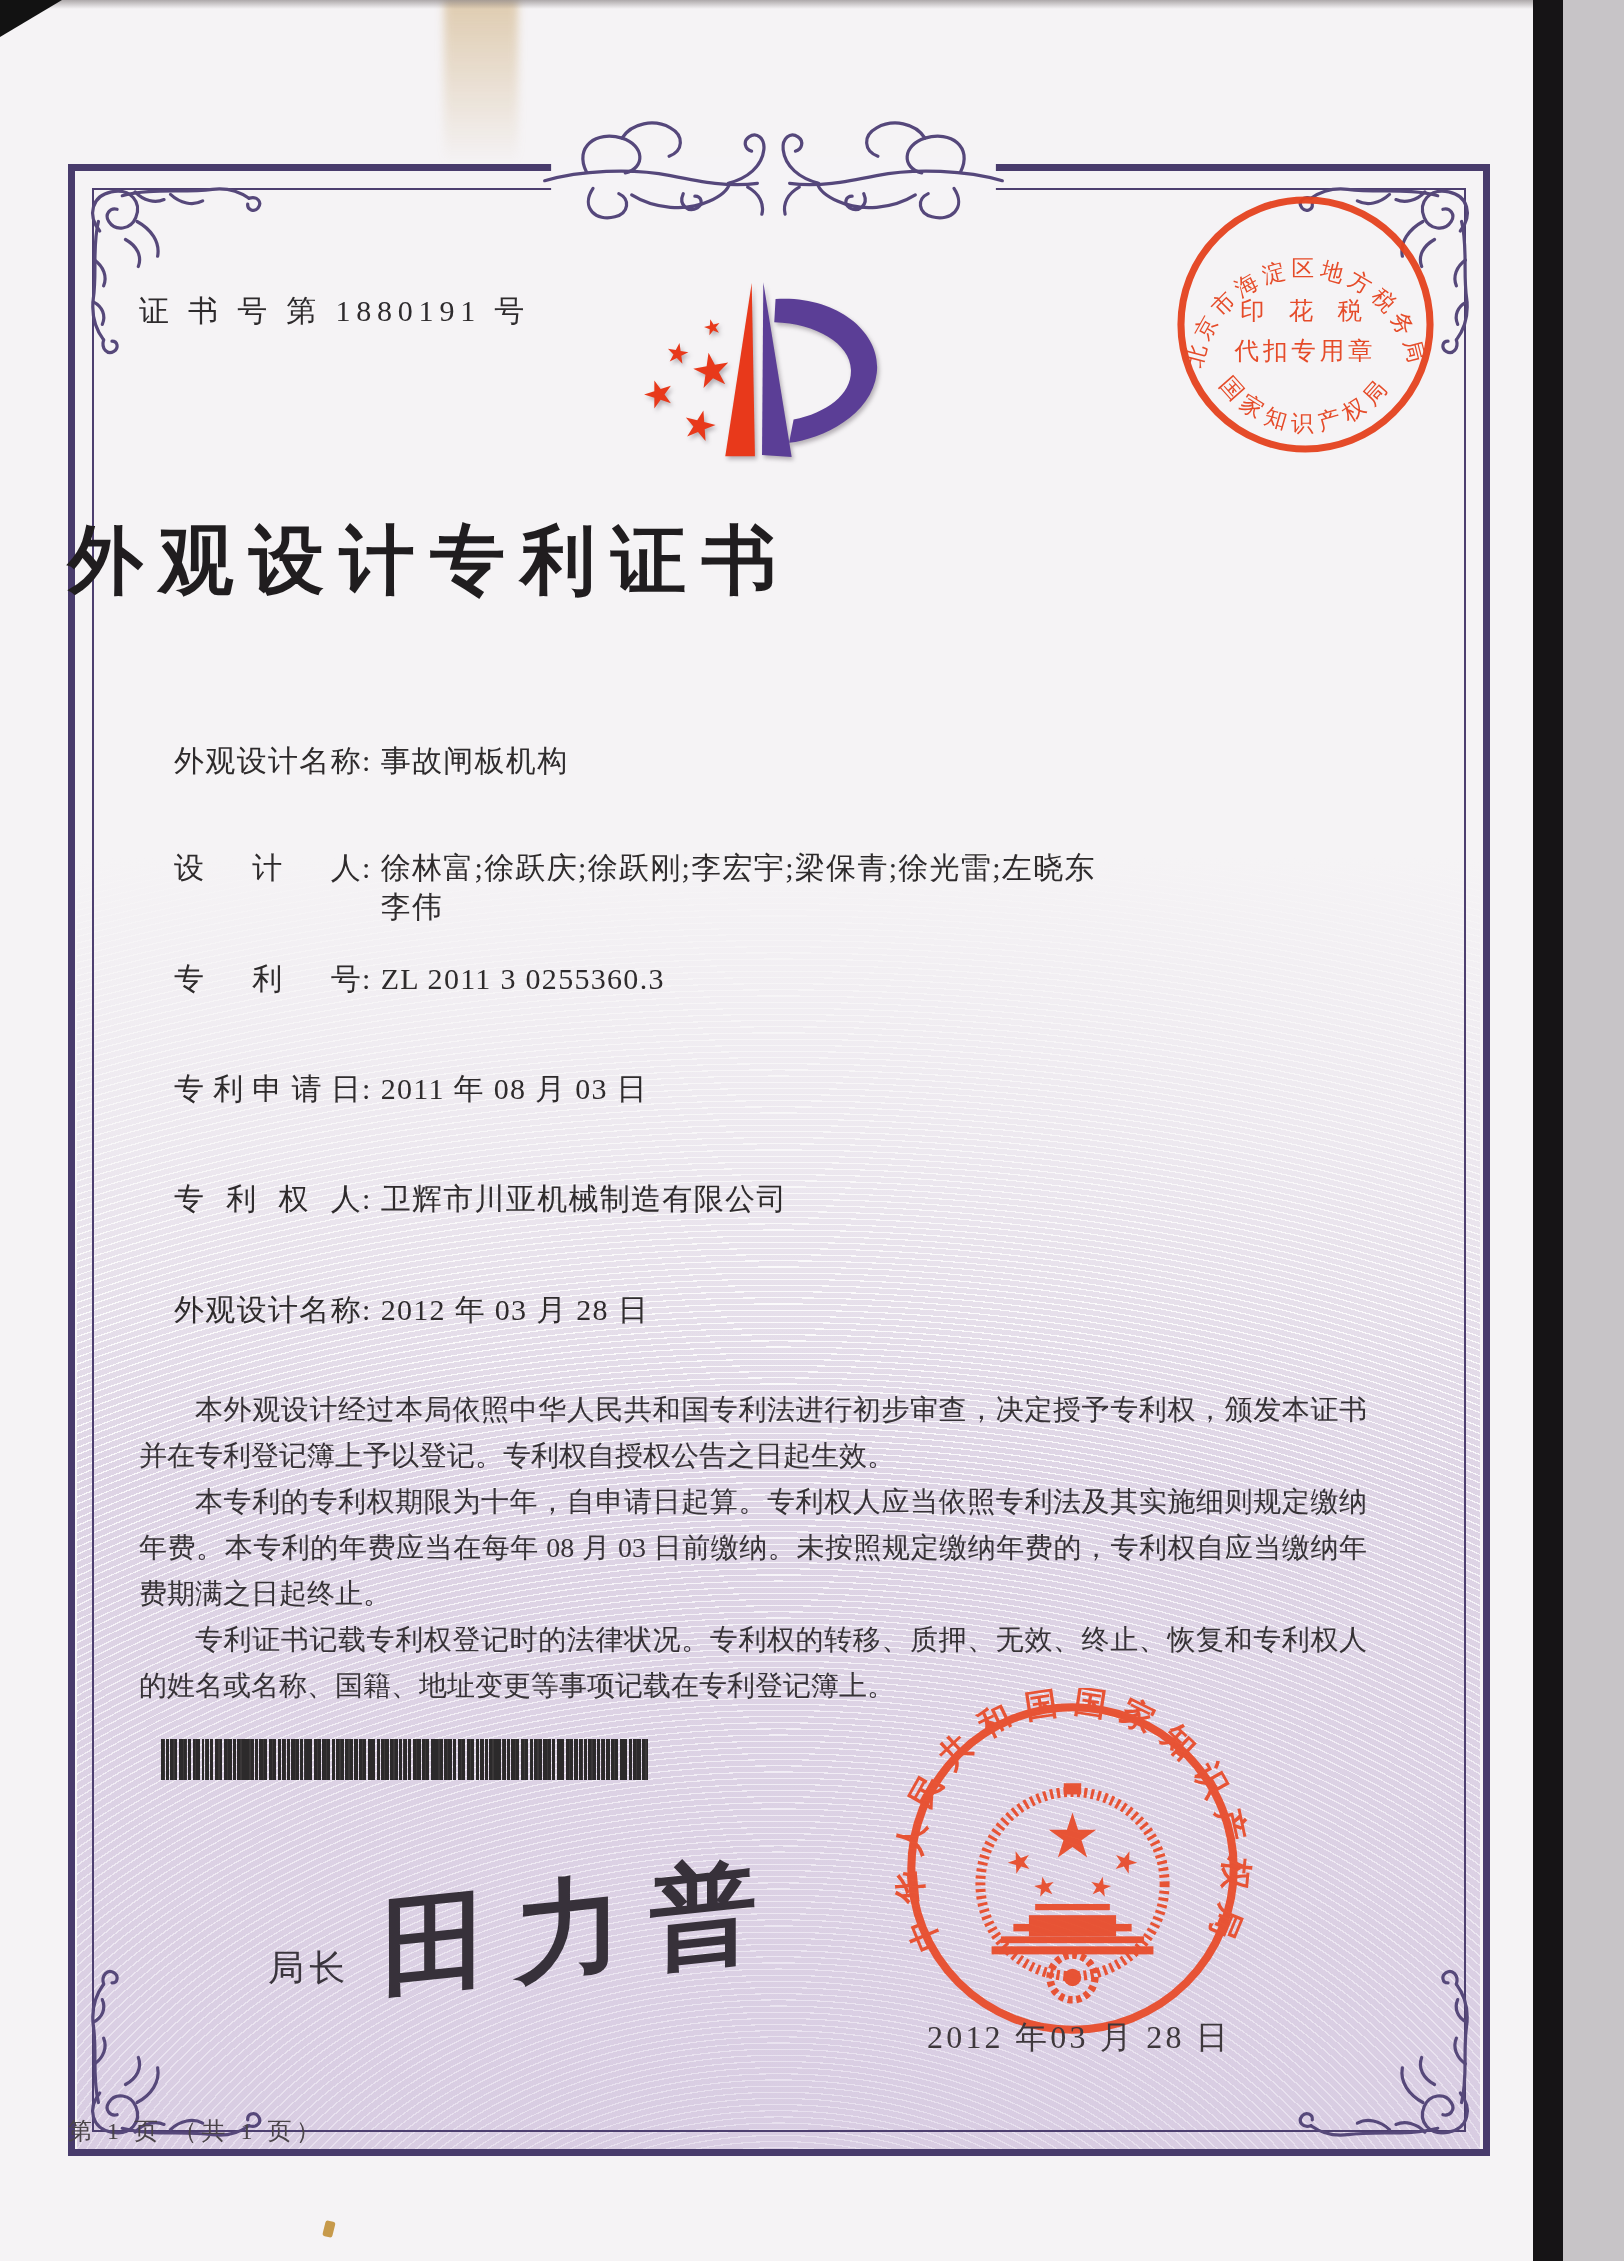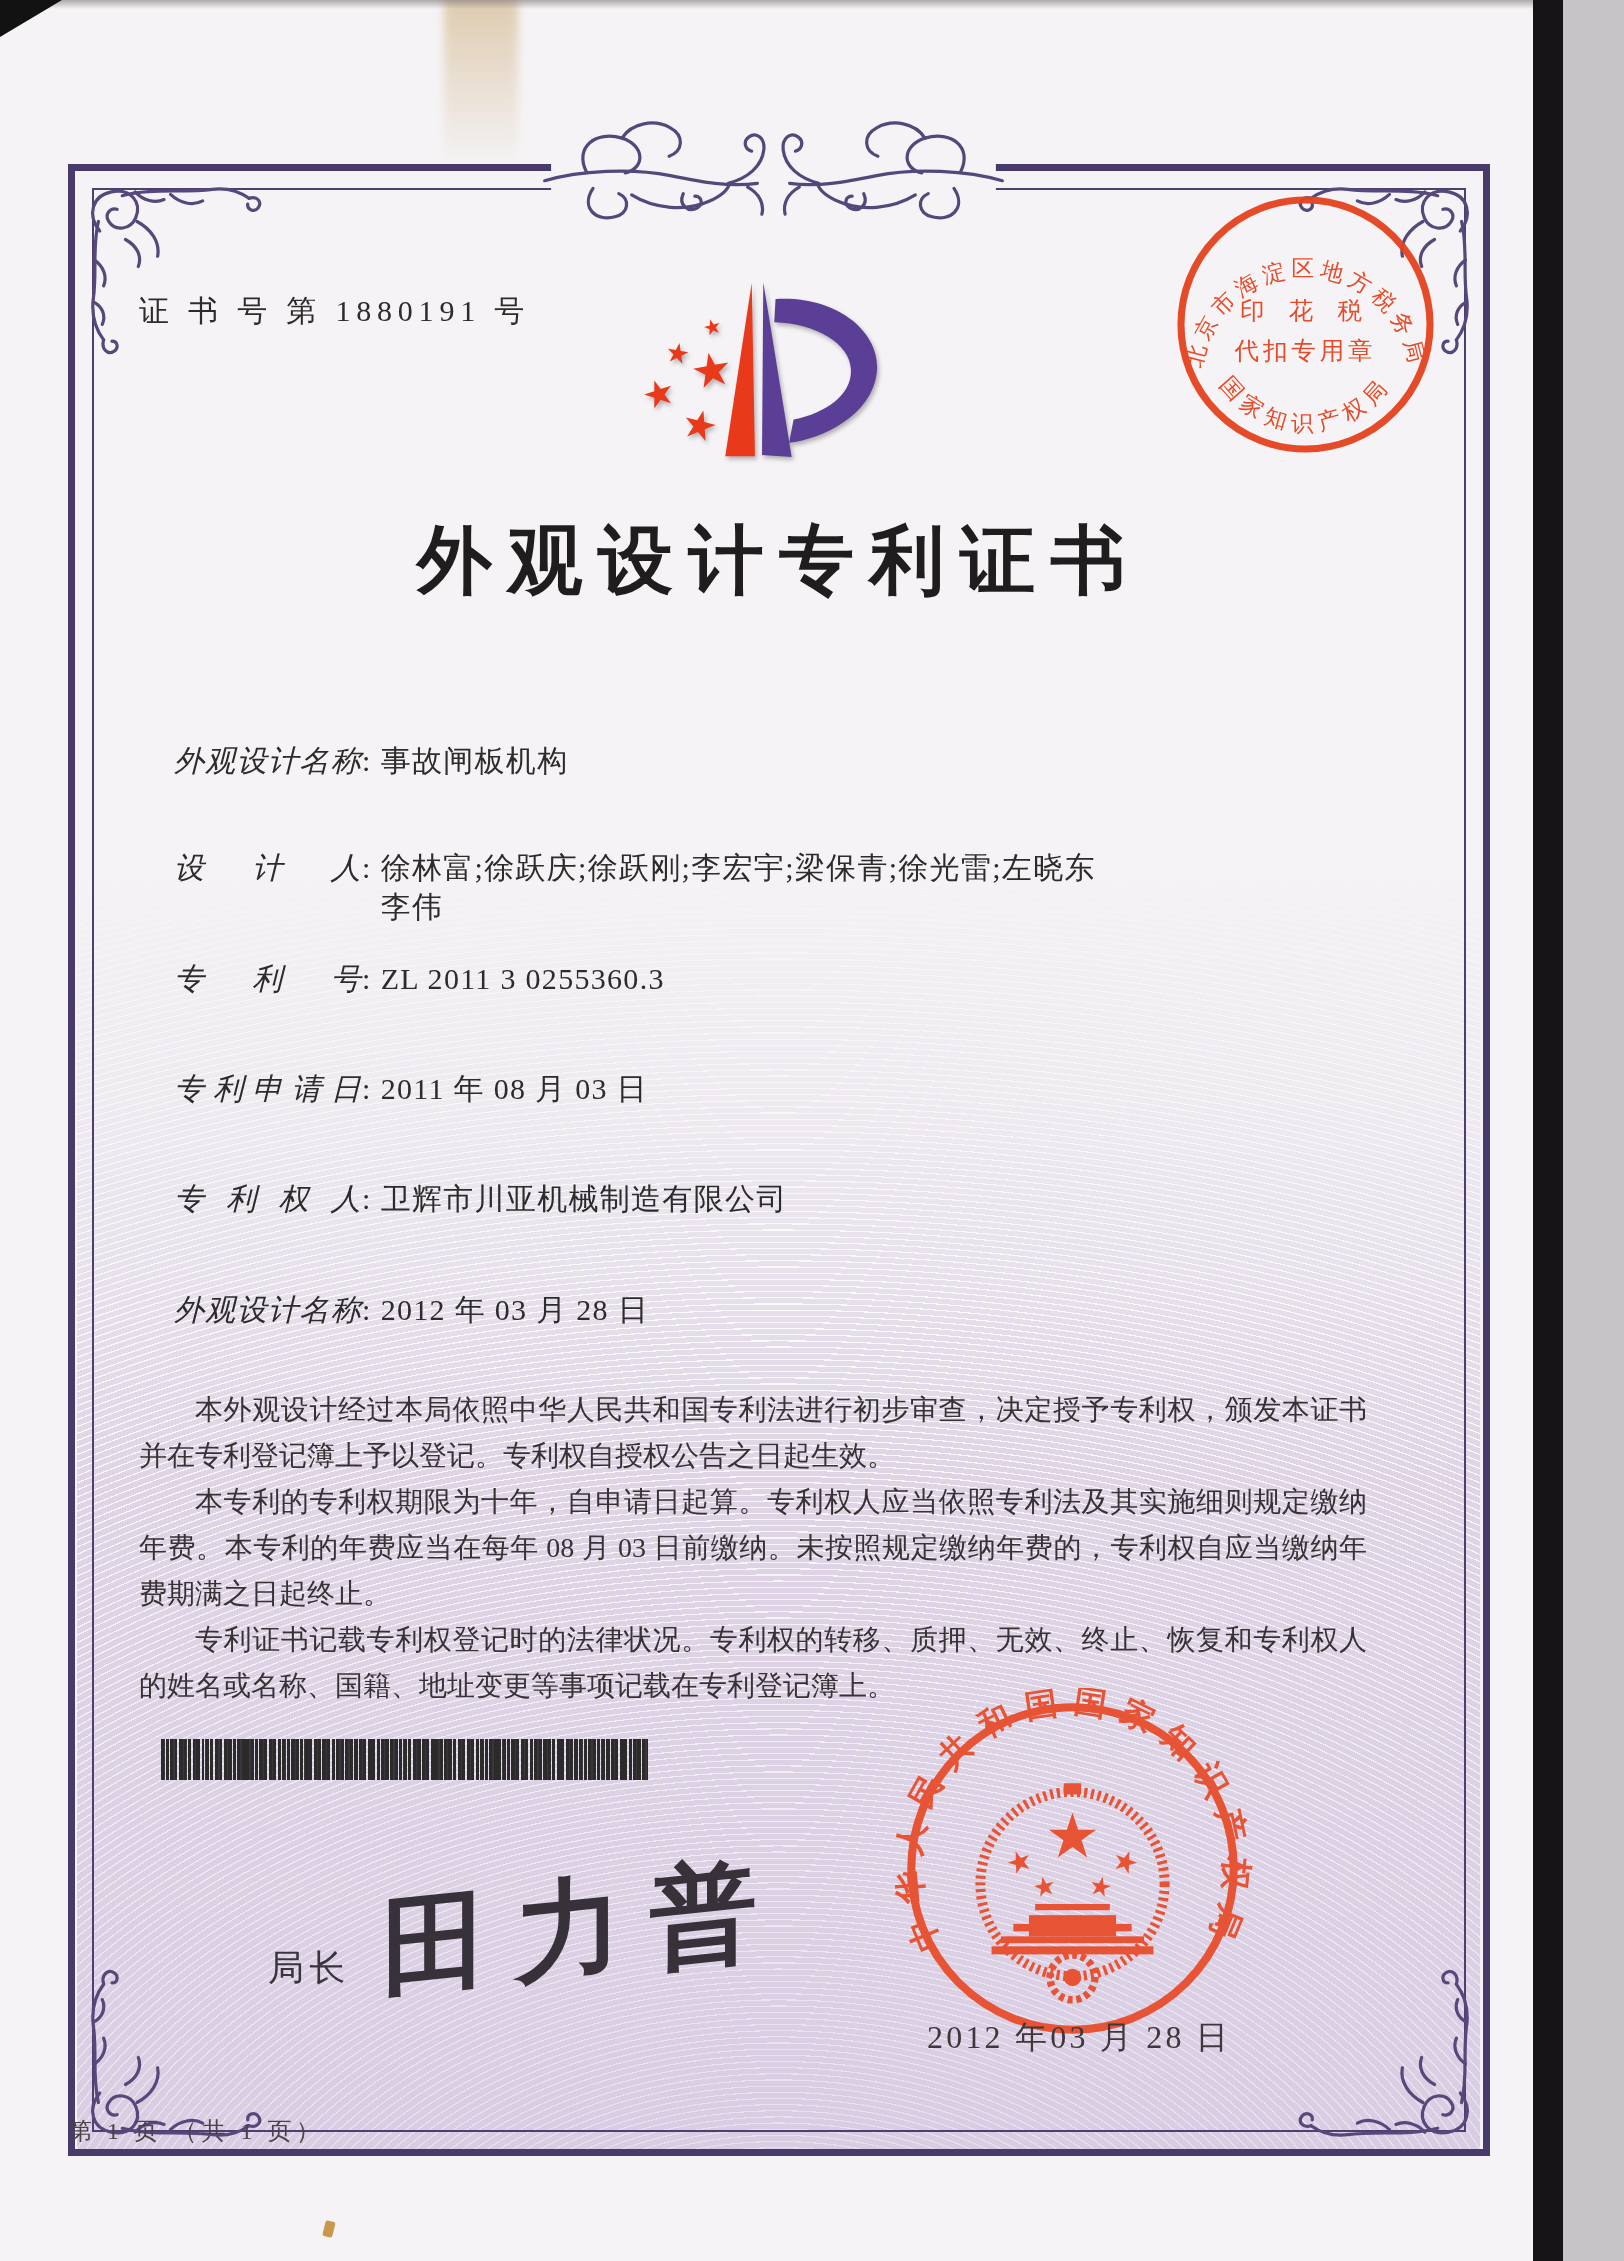--- a/index.html
+++ b/index.html
@@ -44,26 +44,26 @@
 
   .logo{position:absolute;left:637px;top:268px;width:290px;height:213px;z-index:5;
     filter:drop-shadow(2.6px 3.2px 1.9px rgba(60,50,60,.35));}
   .logo svg{display:block;width:100%;height:100%;}
 
   .stamp{position:absolute;z-index:6;}
   .stamp svg{display:block;width:100%;height:100%;}
   .tax-stamp{left:1170px;top:189px;width:271px;height:271px;opacity:.95;}
   .gov-seal{left:892px;top:1688px;width:361px;height:361px;opacity:.93;}
 
-  .title{position:absolute;left:68px;top:511px;width:1422px;text-align:center;z-index:5;
+  .title{position:absolute;left:68px;top:511px;width:1422px;z-index:5;
     font-size:75px;font-weight:700;letter-spacing:15.5px;color:#201d1f;}
 
   .field-row{position:absolute;left:174px;width:1206px;z-index:5;font-size:30px;color:#2e2b2c;
     letter-spacing:1.3px;line-height:39px;}
-  .lbl{display:inline-block;width:188px;text-align:justify;text-align-last:justify;vertical-align:top;font-style:italic;}
+  .lbl{display:inline-block;width:188px;text-align:justify;text-align-last:justify;vertical-align:top;}
   .colon{display:inline-block;vertical-align:top;margin-right:9px;}
   .val{display:inline-block;vertical-align:top;max-width:980px;}
 
   .paras{position:absolute;left:139px;top:1359px;width:1228px;z-index:5;font-size:28px;
     line-height:46px;color:#363236;text-align:justify;margin-top:28px;}
   .paras p{margin:0;text-indent:2em;}
 
   .barcode{position:absolute;left:161px;top:1739px;width:487px;height:41px;z-index:5;
     background:
       repeating-linear-gradient(90deg,#2c2a2b 0 2.6px,transparent 2.6px 4.5px),

